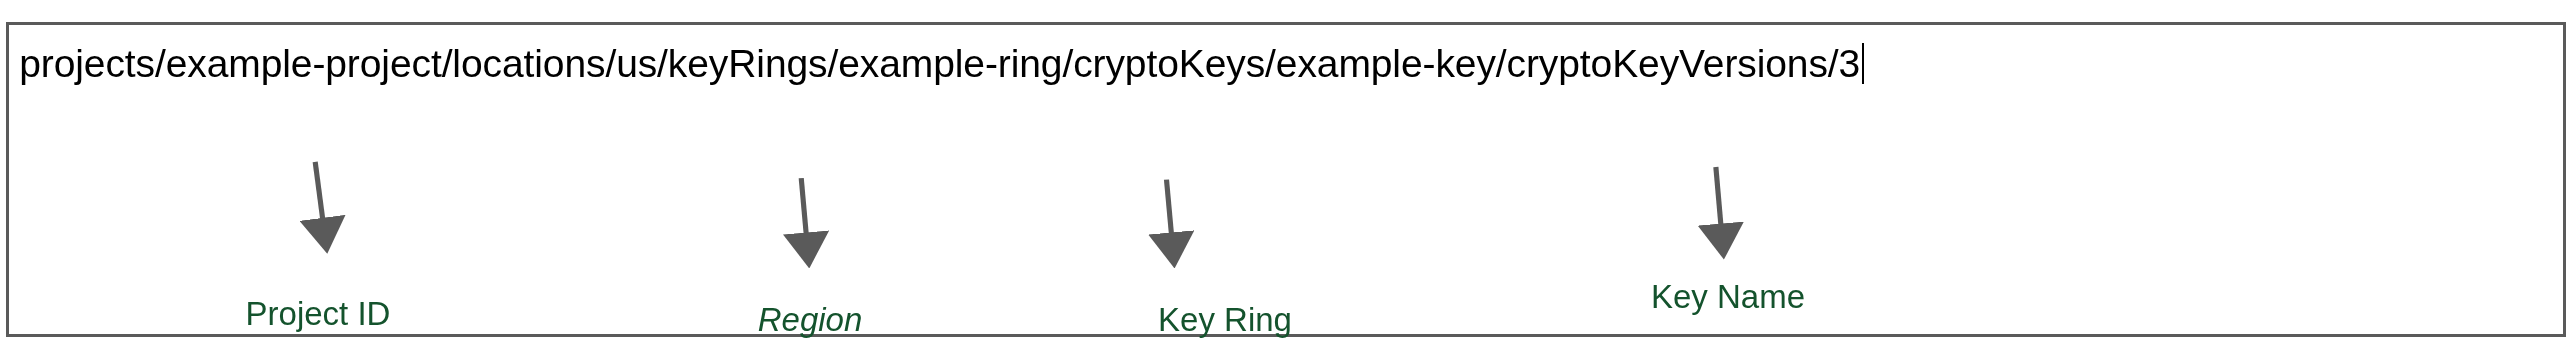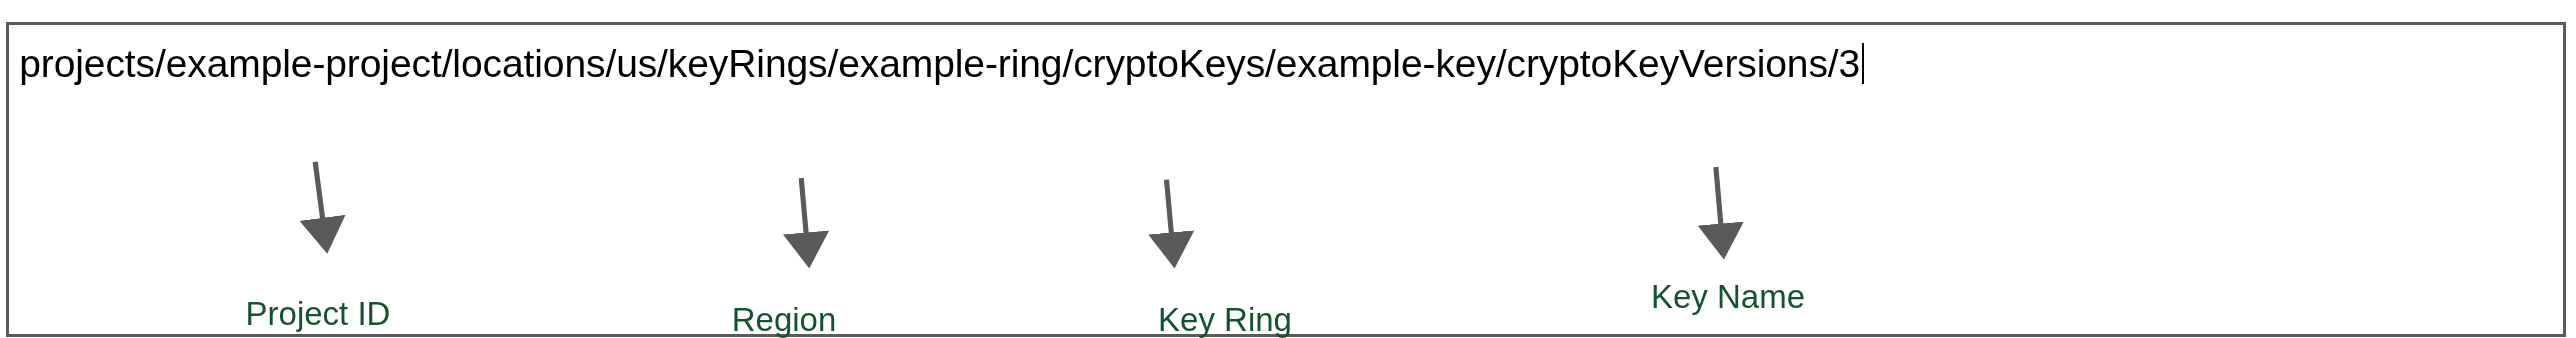--- a/index.html
+++ b/index.html
@@ -101,20 +101,20 @@
       </marker>
     </defs>
     <line x1="428" y1="198" x2="439.08636462285835" y2="282.2563711337237" stroke="#5a5a5a" stroke-width="7" marker-end="url(#arrowhead)"></line>
     <line x1="1088" y1="220" x2="1095.3320418607648" y2="302.11886884056617" stroke="#5a5a5a" stroke-width="7" marker-end="url(#arrowhead)"></line>
     <line x1="1584" y1="222" x2="1591.2839276187244" y2="302.1232038059689" stroke="#5a5a5a" stroke-width="7" marker-end="url(#arrowhead)"></line>
     <line x1="2330" y1="205" x2="2337.4011115090548" y2="290.11278235412954" stroke="#5a5a5a" stroke-width="7" marker-end="url(#arrowhead)"></line>
   </svg>
 
   <div class="callout-label" style="left:318px; top:281px;">Project ID</div>
 
-  <div class="callout-label" style="left:784px; top:287px;">Region</div>
+  <div class="callout-label" style="left:810px; top:287px;font-style:italic;">Region</div>
 
   <div class="callout-label" style="left:1225px; top:287px;">Key Ring</div>
 
   <div class="callout-label" style="left:1728px; top:264px;">Key Name</div>
 
 </div>
 
 
 </body></html>

